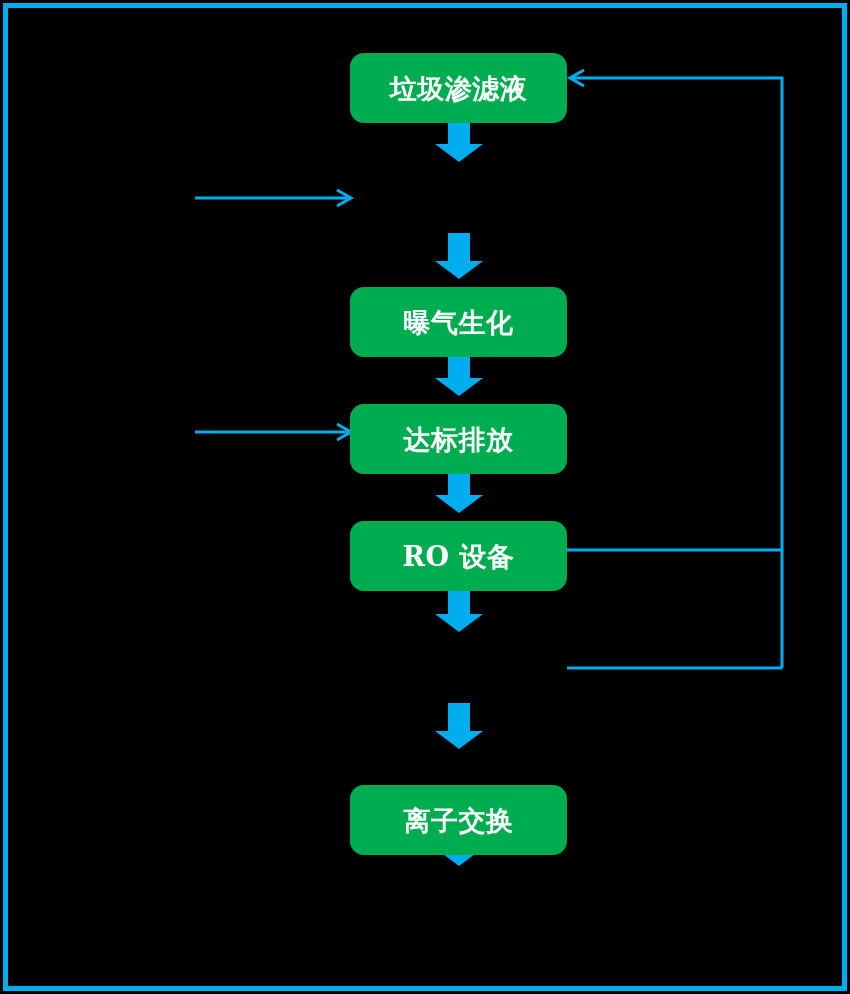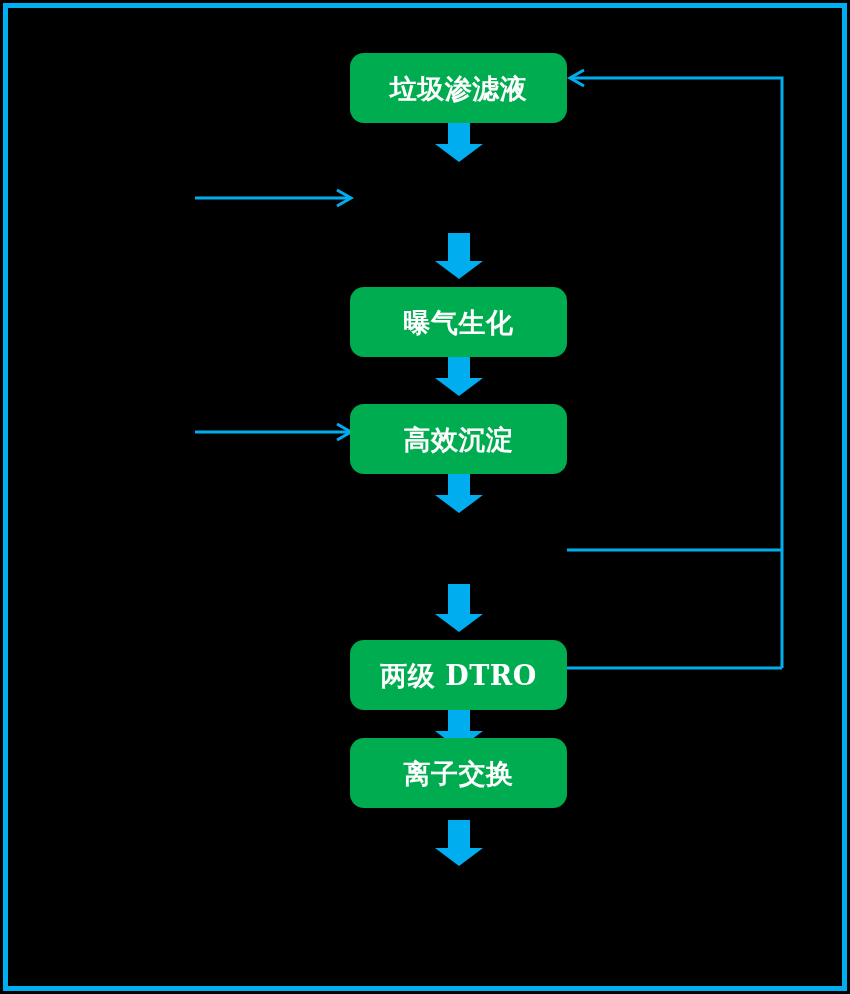--- a/index.html
+++ b/index.html
@@ -74,22 +74,22 @@
 
   <div class="frame"></div>
 
   <div class="node" style="top:53px">
     <span class="label">垃圾渗滤液</span>
   </div>
   <div class="node" style="top:287px">
     <span class="label">曝气生化</span>
   </div>
   <div class="node" style="top:404px">
-    <span class="label">高效沉淀</span>
+    <span class="label">达标排放</span>
   </div>
-  <div class="node" style="top:640px">
-    <span class="label">两级 DTRO</span>
+  <div class="node" style="top:521px">
+    <span class="label">RO 设备</span>
   </div>
-  <div class="node" style="top:738px">
+  <div class="node" style="top:785px">
     <span class="label">离子交换</span>
   </div>
 
 </div>
 
 </body></html>

